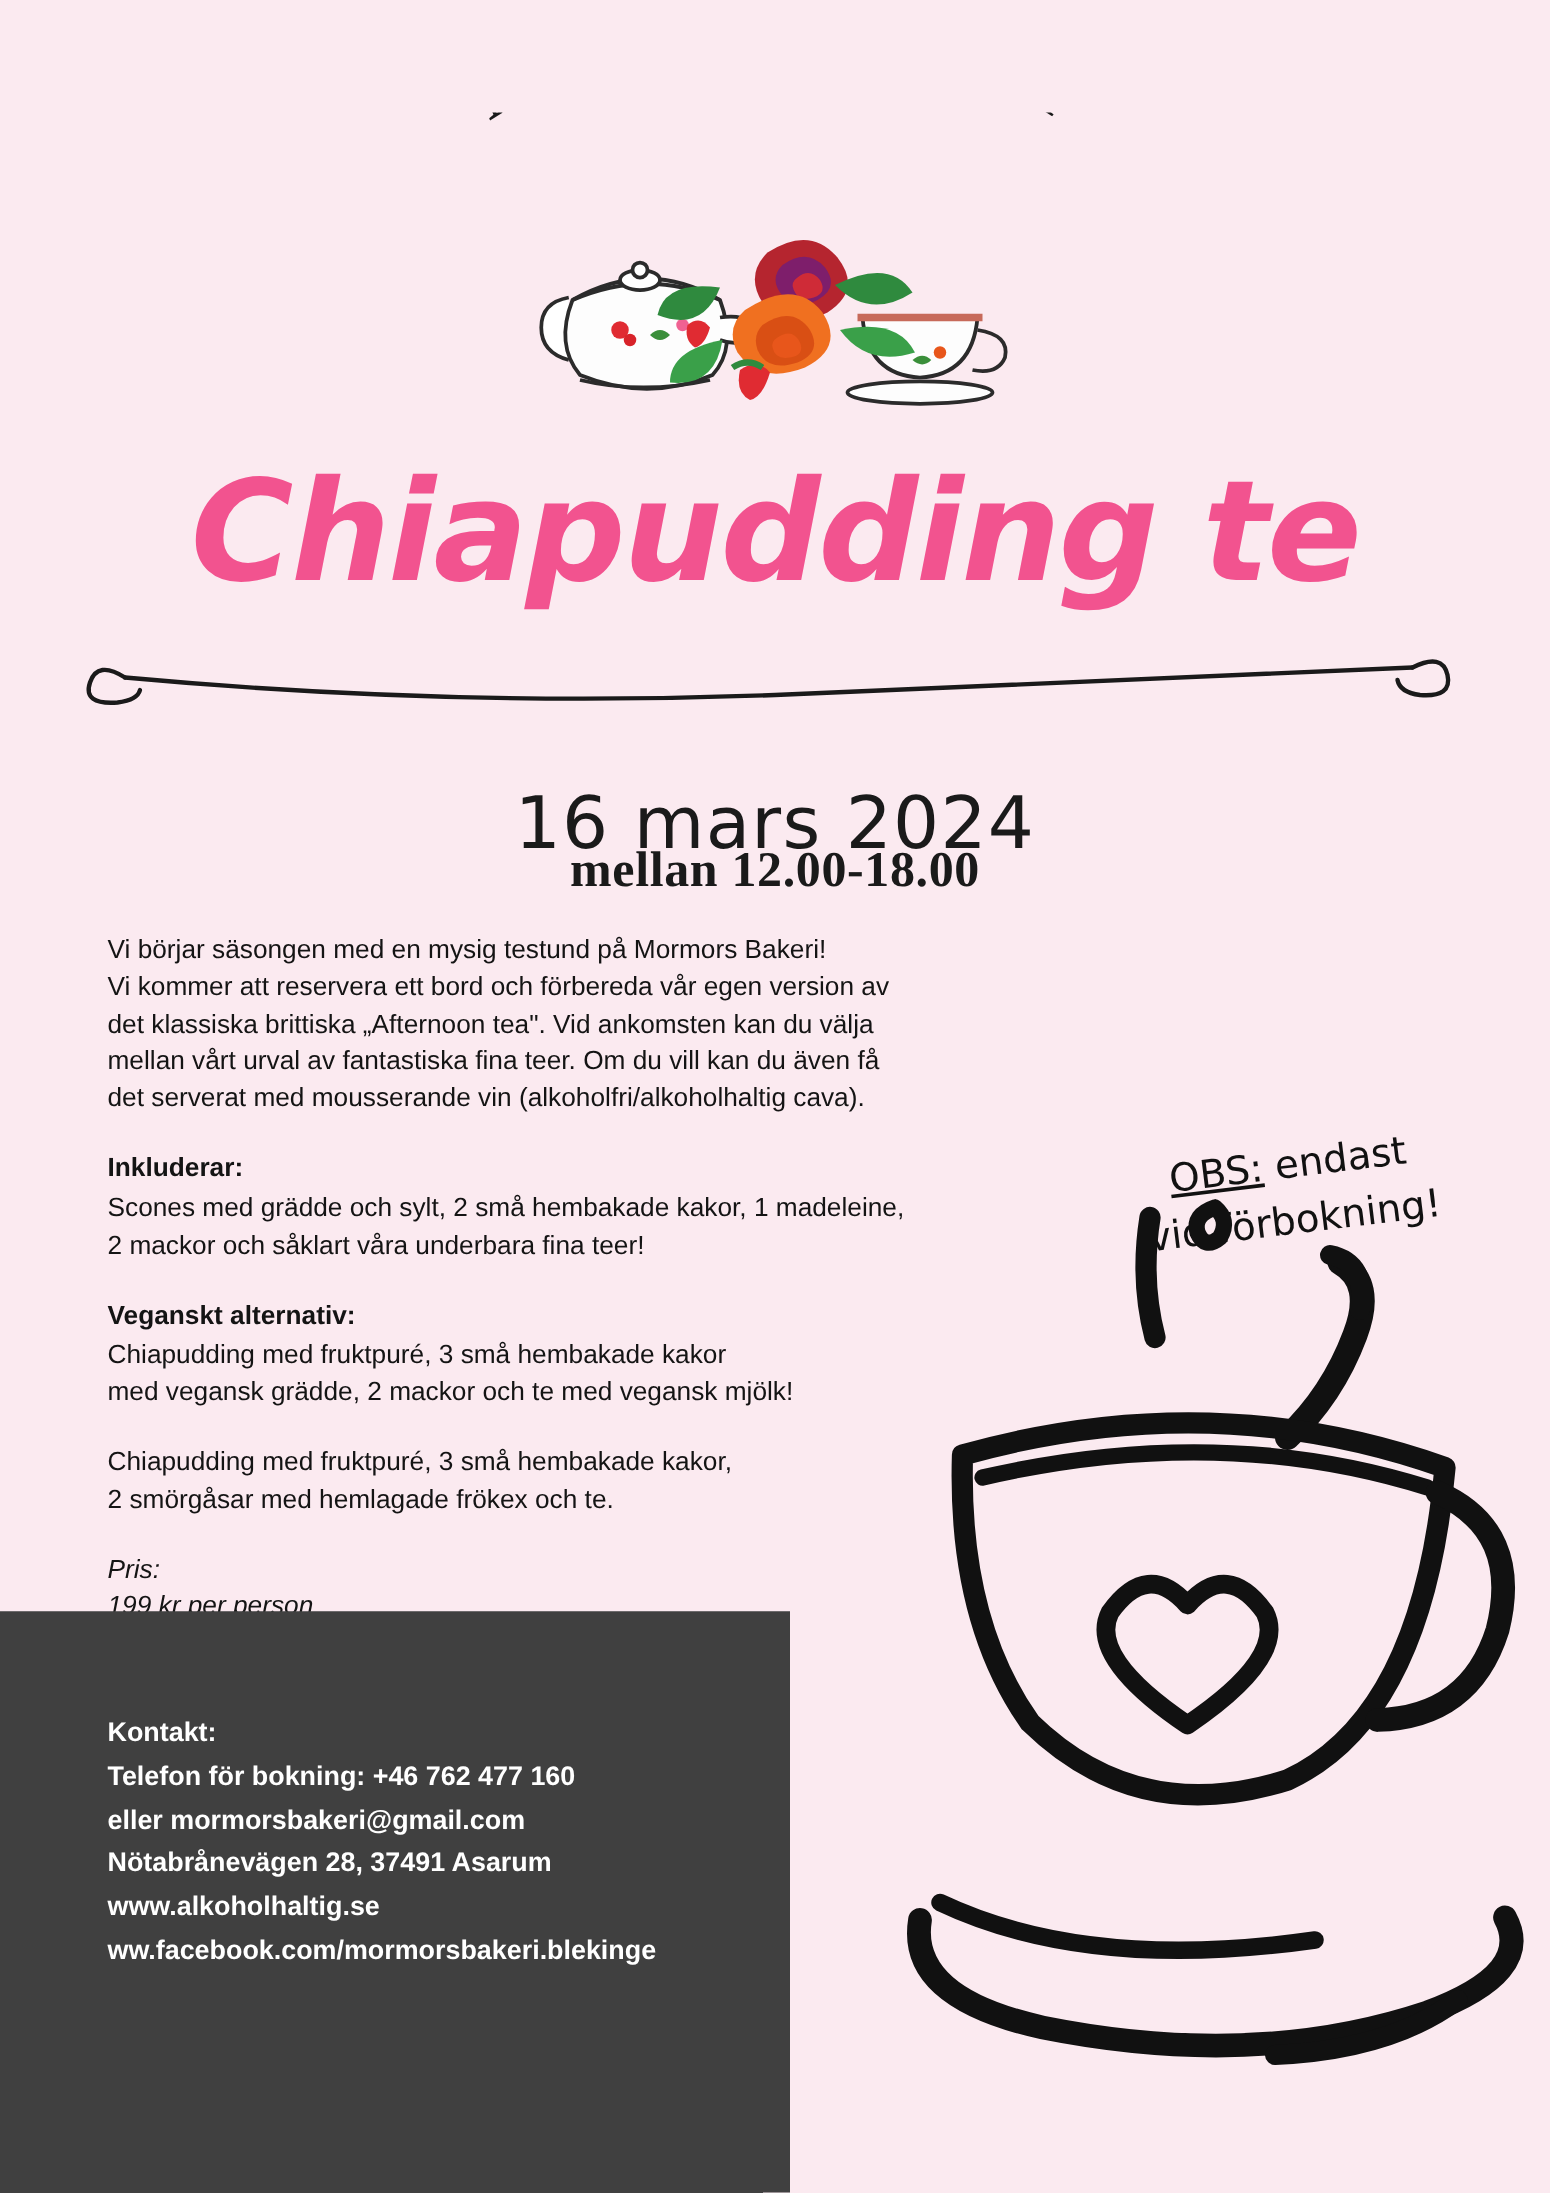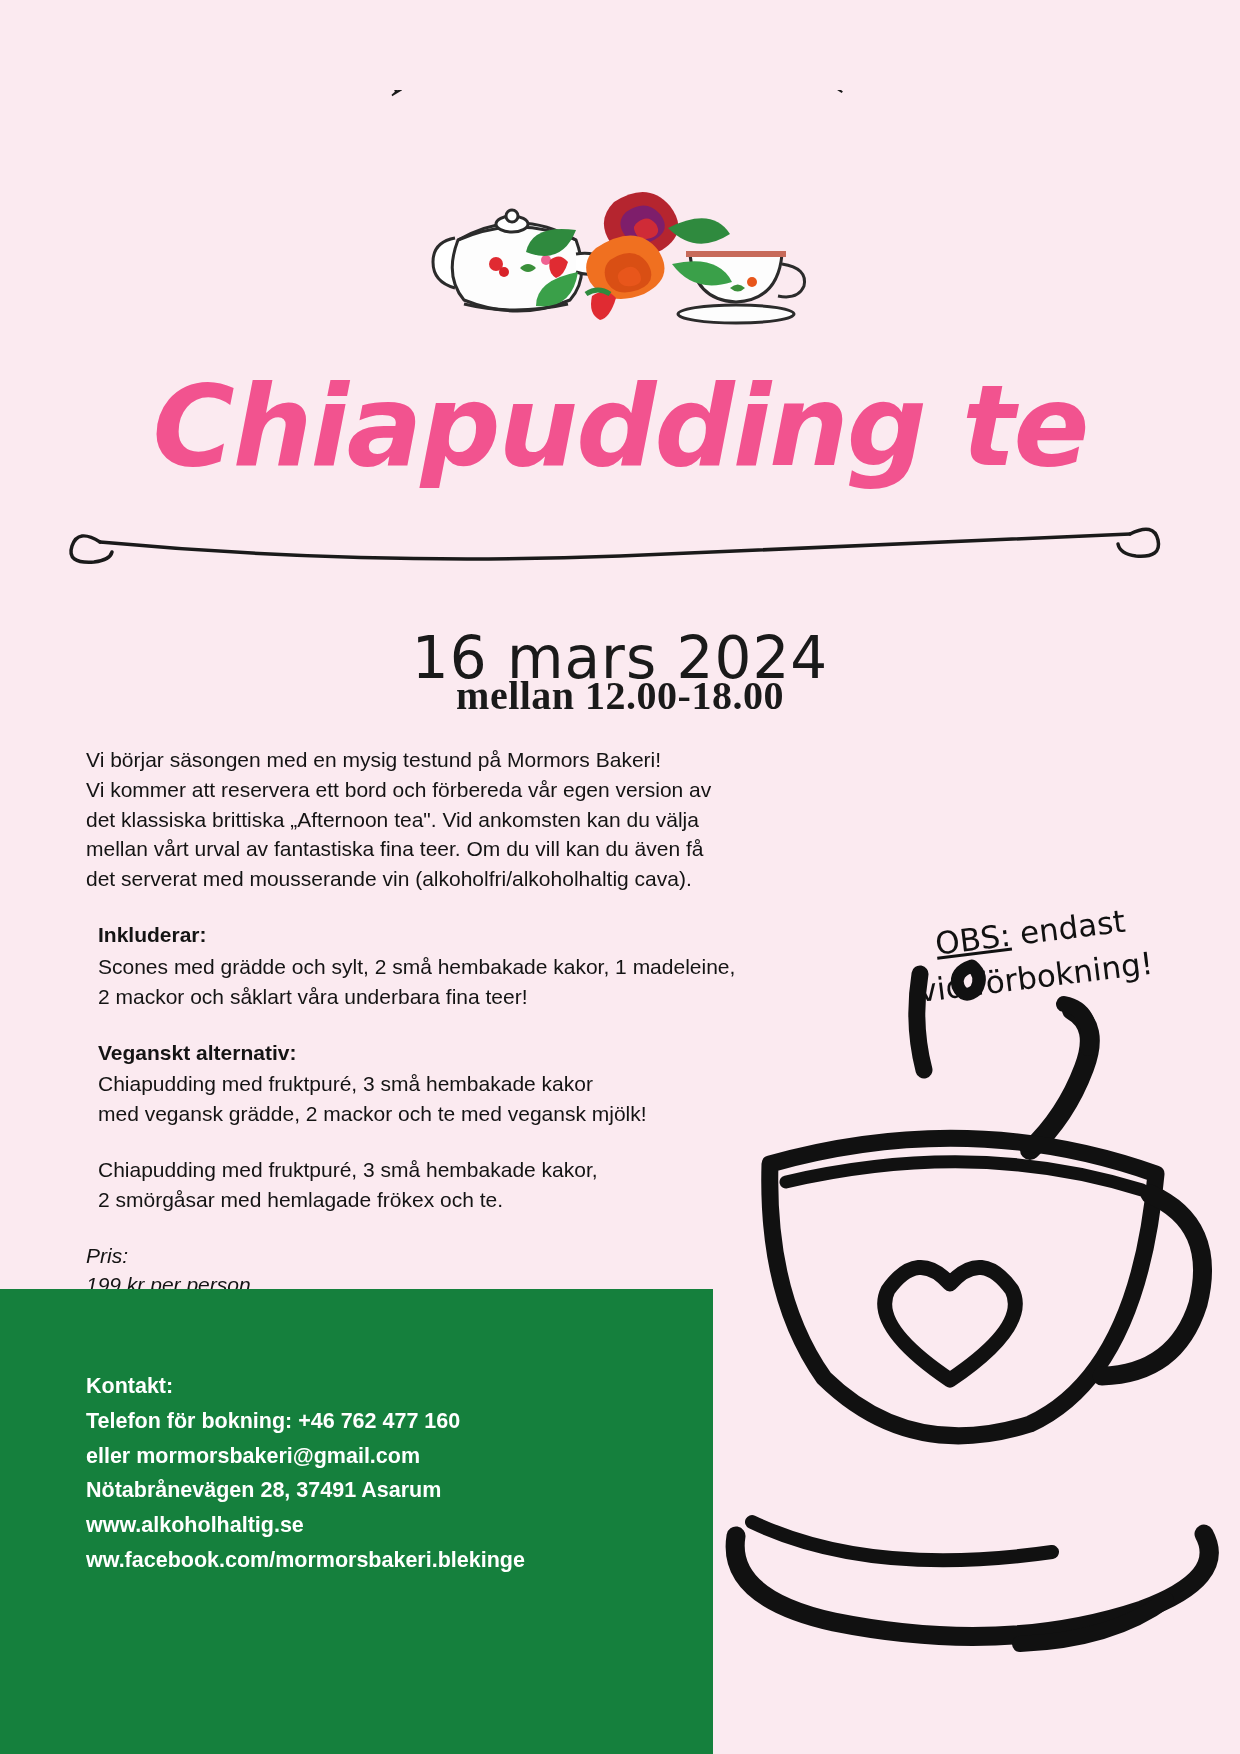--- a/index.html
+++ b/index.html
@@ -102,21 +102,21 @@
     color: #141414;
     font-size: 21px;
     line-height: 1.42;
   }
   .copy p { margin: 0; }
   .copy .para { margin-bottom: 26px; }
   .copy .head {
     font-weight: bold;
     margin-bottom: 2px;
   }
-  .copy .section { margin-bottom: 26px; margin-left: 12px; }
+  .copy .section { margin-bottom: 26px; }
   .price {
     font-style: italic;
     line-height: 1.42;
   }
 
   
   .obs {
     position: absolute;
     top: 910px;
     right: 72px;
@@ -138,23 +138,23 @@
     width: 500px;
     height: 770px;
     pointer-events: none;
   }
 
   
   .footer {
     position: absolute;
     left: 0;
     bottom: 0;
-    width: 713px;
+    width: 632px;
     height: 465px;
-    background: #15803d;
+    background: #404040;
   }
   .footer-inner {
     position: absolute;
     left: 86px;
     top: 80px;
     color: #ffffff;
     font-weight: bold;
     font-size: 21.5px;
     line-height: 1.62;
   }

